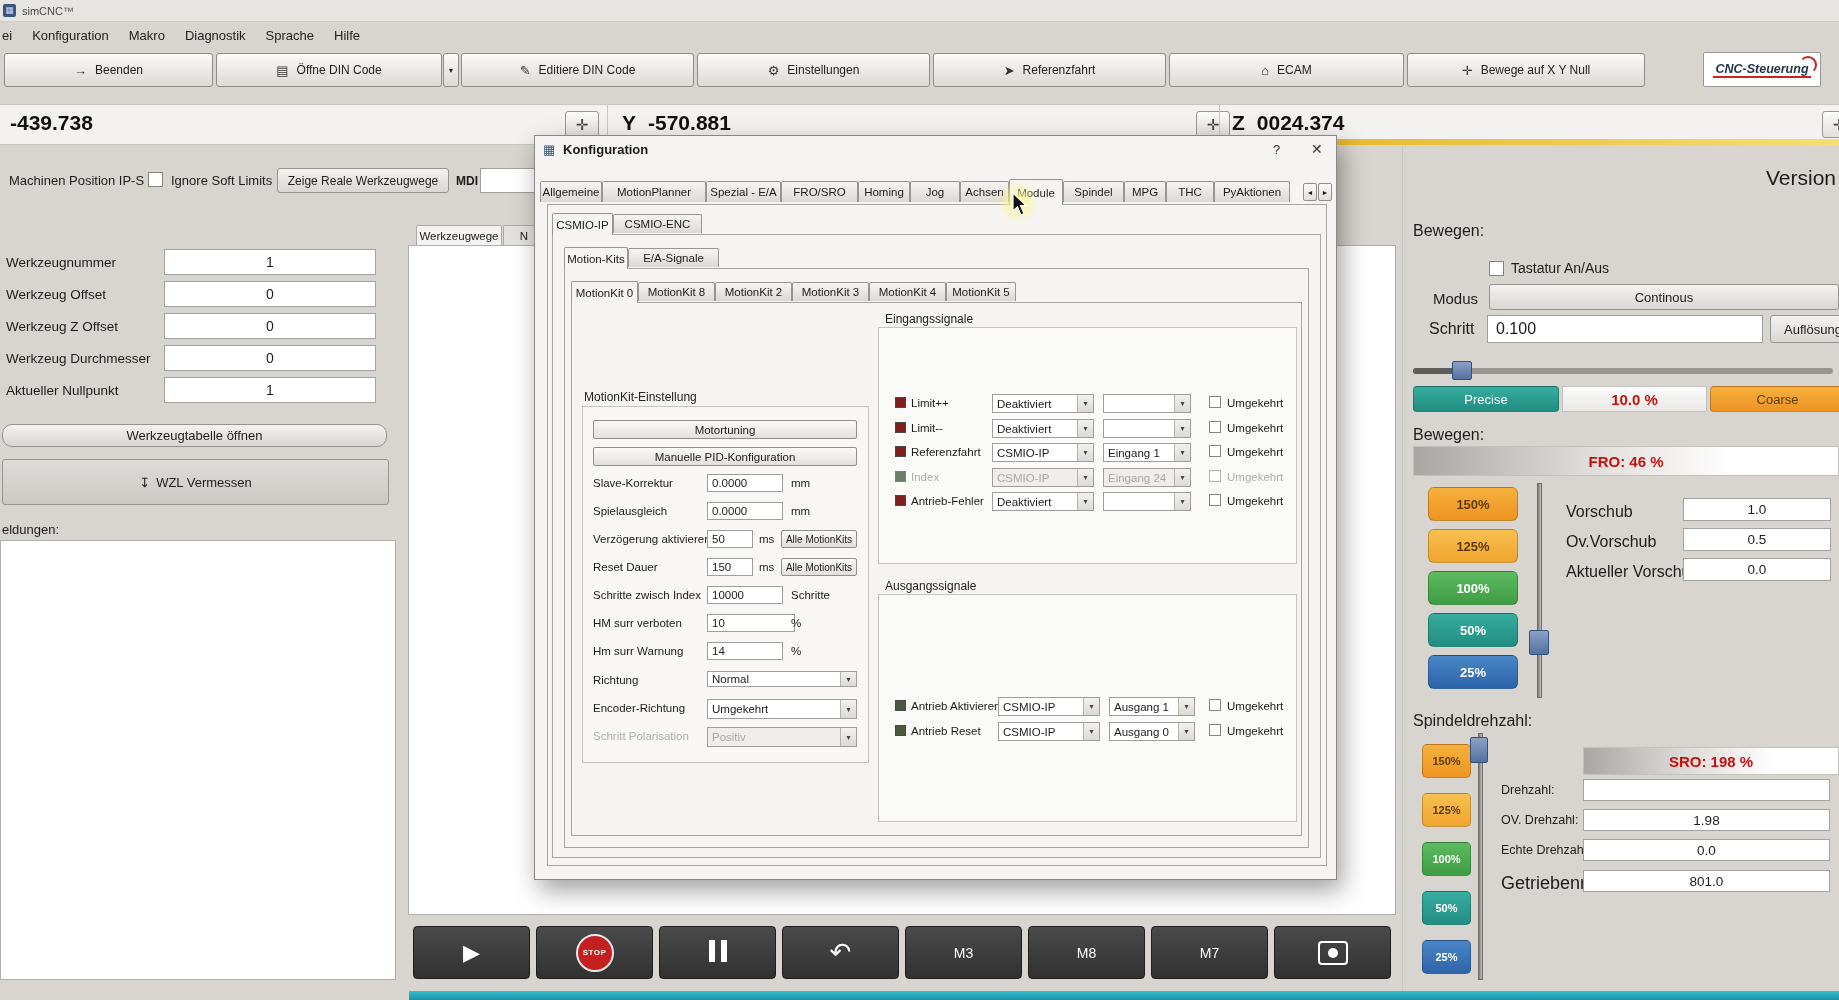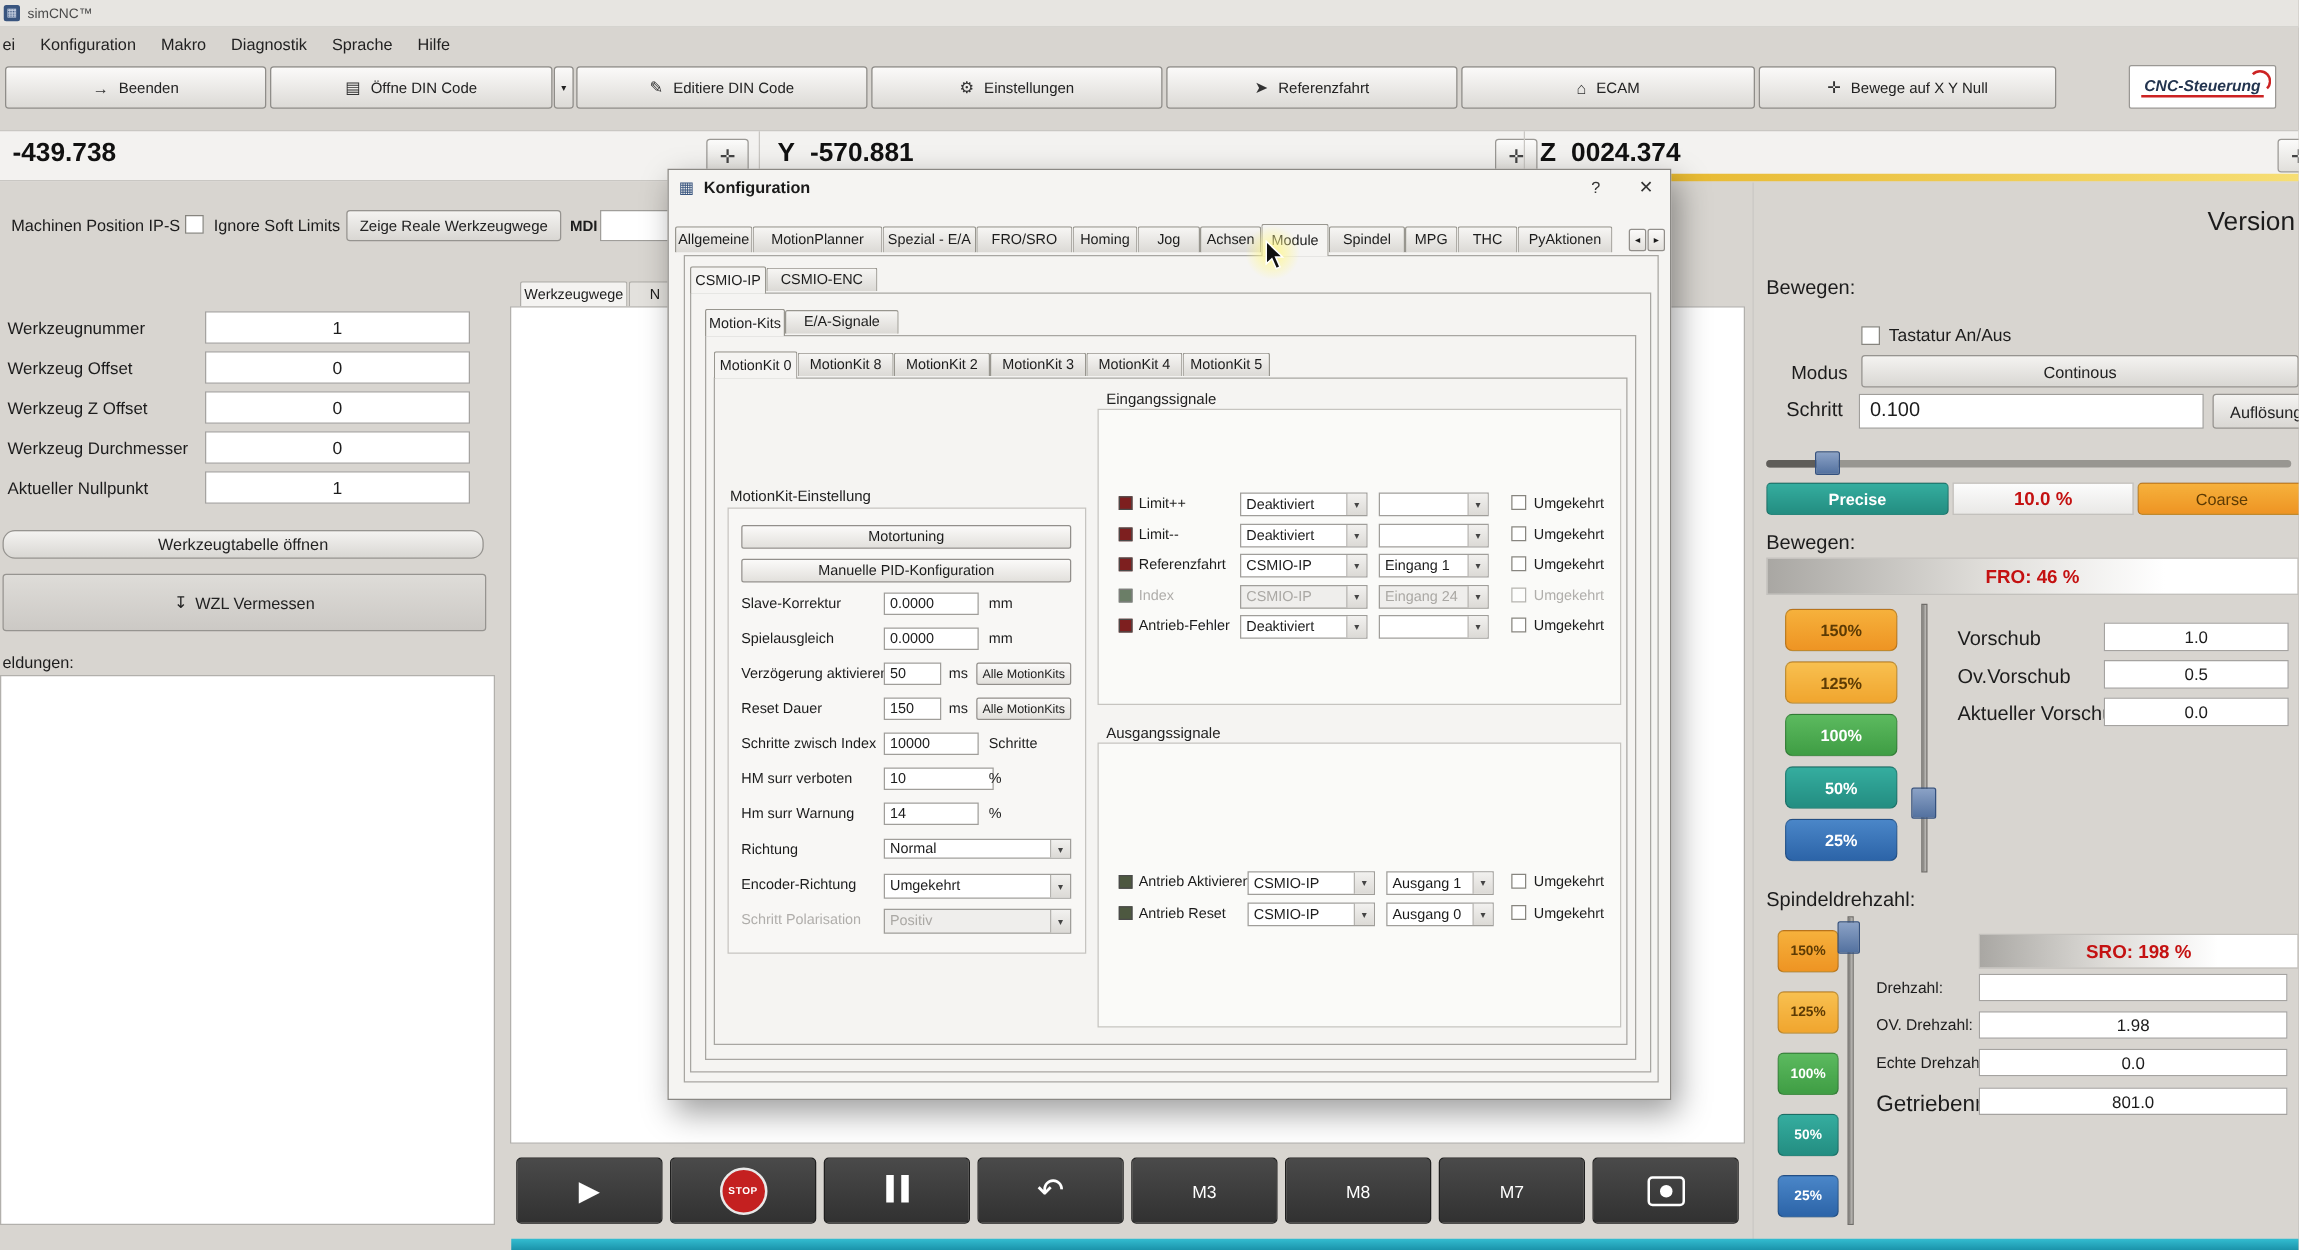--- a/index.html
+++ b/index.html
@@ -215,21 +215,21 @@
     <span>Continous</span>
   </div>
   <span class="abs rlabel" style="left:1429px;top:320px;font-size:16px">Schritt</span>
   <input class="abs dinput" style="left: 1487px; top: 315px; width: 276px; height: 28px; font-size: 16px; padding-left: 8px;" value="0.100">
   <div class="abs rbtn" style="left:1770px;top:315px;width:86px;height:28px;font-size:13px">
     <span>Auflösung</span>
   </div>
   <div class="abs htrack" style="left:1413px;top:368px;width:420px;height:6px"></div>
   <div class="abs" style="left:1413px;top:368px;width:45px;height:6px;background:#5f5d59;border-radius:3px"></div>
   <div class="abs shandle" style="left:1452px;top:361px;width:20px;height:19px"></div>
-  <div class="abs pbtn c-te" style="left:1413px;top:386px;width:146px;height:26px;border-radius:4px;font-weight:bold">
+  <div class="abs pbtn c-te" style="left:1413px;top:386px;width:146px;height:26px;border-radius:4px;font-weight:normal">
     <span>Precise</span>
   </div>
   <div class="abs ro" style="left:1562px;top:386px;width:145px;height:26px;background:linear-gradient(#fcfcfc,#e9e8e6)">
     <span>10.0 %</span>
   </div>
   <div class="abs pbtn c-or" style="left:1710px;top:386px;width:135px;height:26px;border-radius:4px;font-weight:normal">
     <span>Coarse</span>
   </div>
 
   <span class="abs rlabel" style="left:1413px;top:426px">Bewegen:</span>

